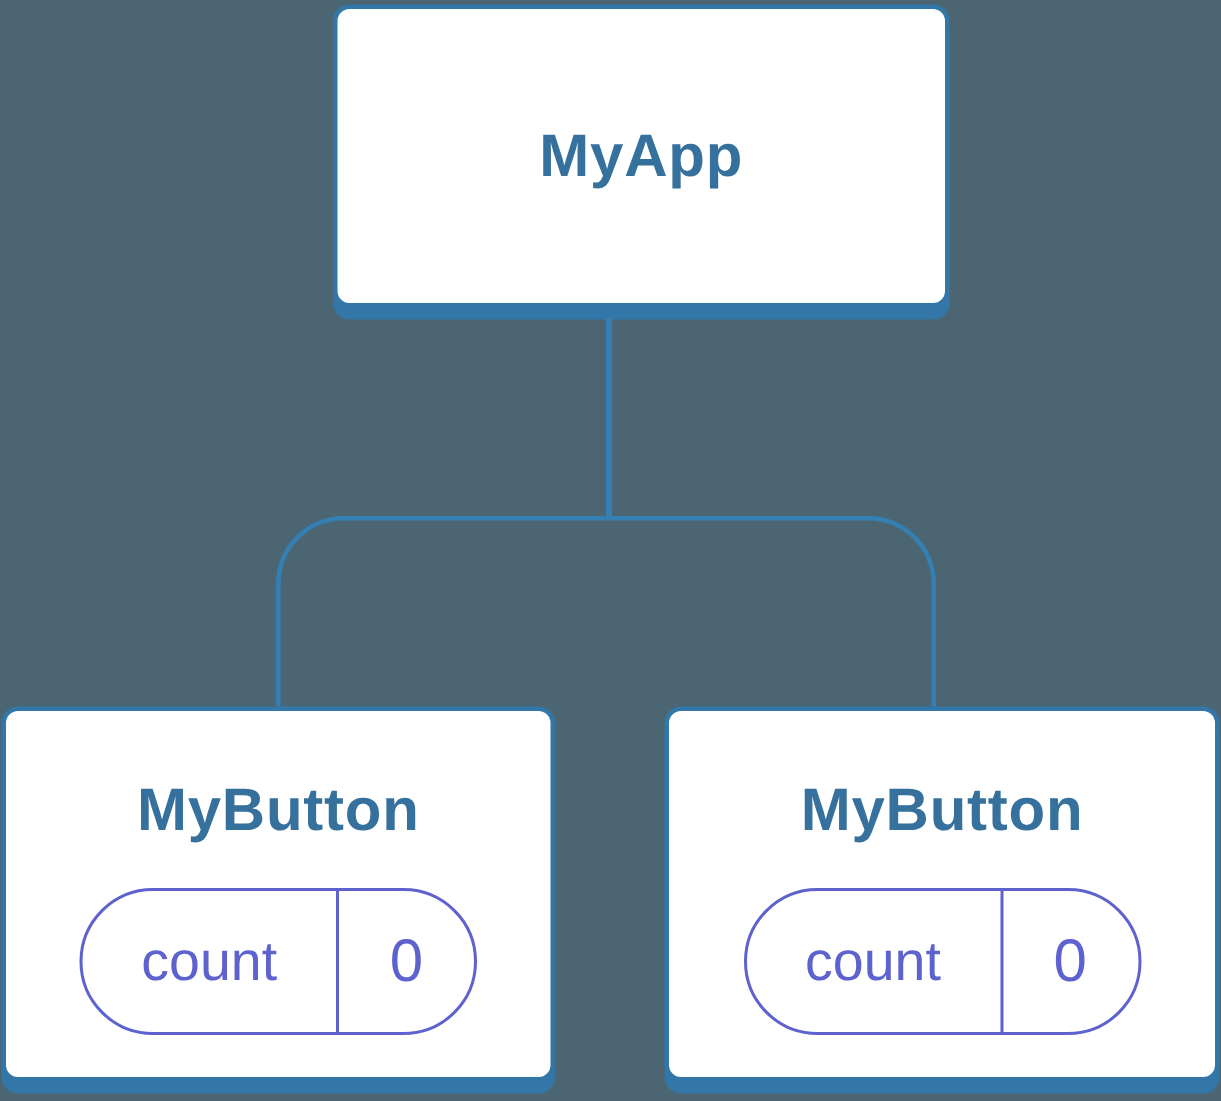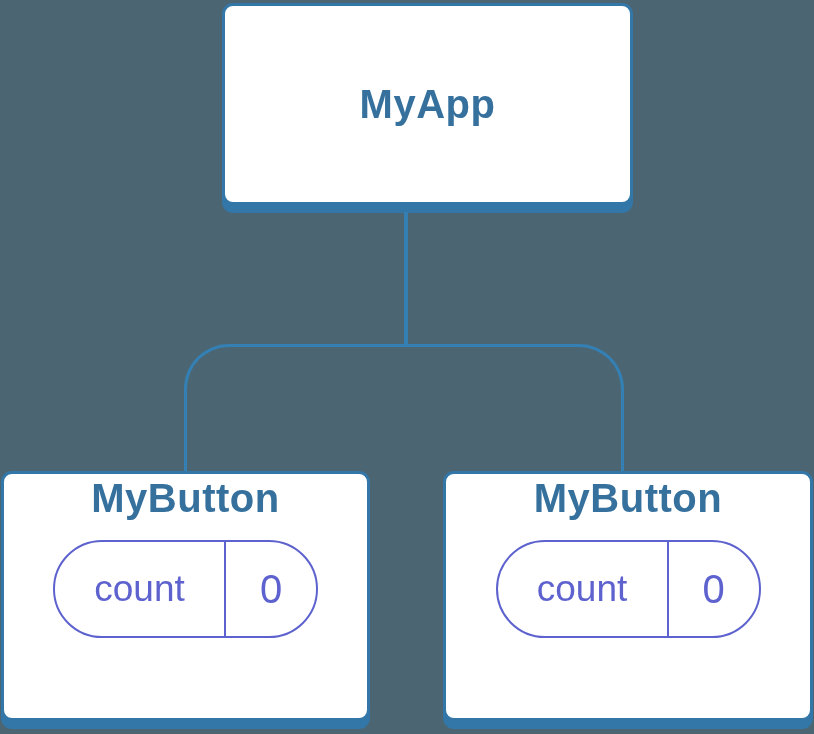--- a/index.html
+++ b/index.html
@@ -60,29 +60,30 @@
     border-bottom: none;
     border-radius: 45px 45px 0 0;
   }
   .child-box {
     top: 471px;
     width: 370px;
     height: 250px;
     display: flex;
     flex-direction: column;
     align-items: center;
+    padding-top: 42px;
   }
   .child-box.left  { left: 1px;  width: 369px; }
   .child-box.right { left: 443px; }
   .child-box .node-title {
     height: 48px;
     line-height: 48px;
   }
   .state-pill {
-    margin-top: 18px;
+    margin-top: 28px;
     width: 265px;
     height: 98px;
     box-sizing: border-box;
     border: 2px solid var(--state-purple, #5d62ce);
     border-radius: 999px;
     display: flex;
     align-items: stretch;
     overflow: hidden;
     background: #ffffff;
   }

